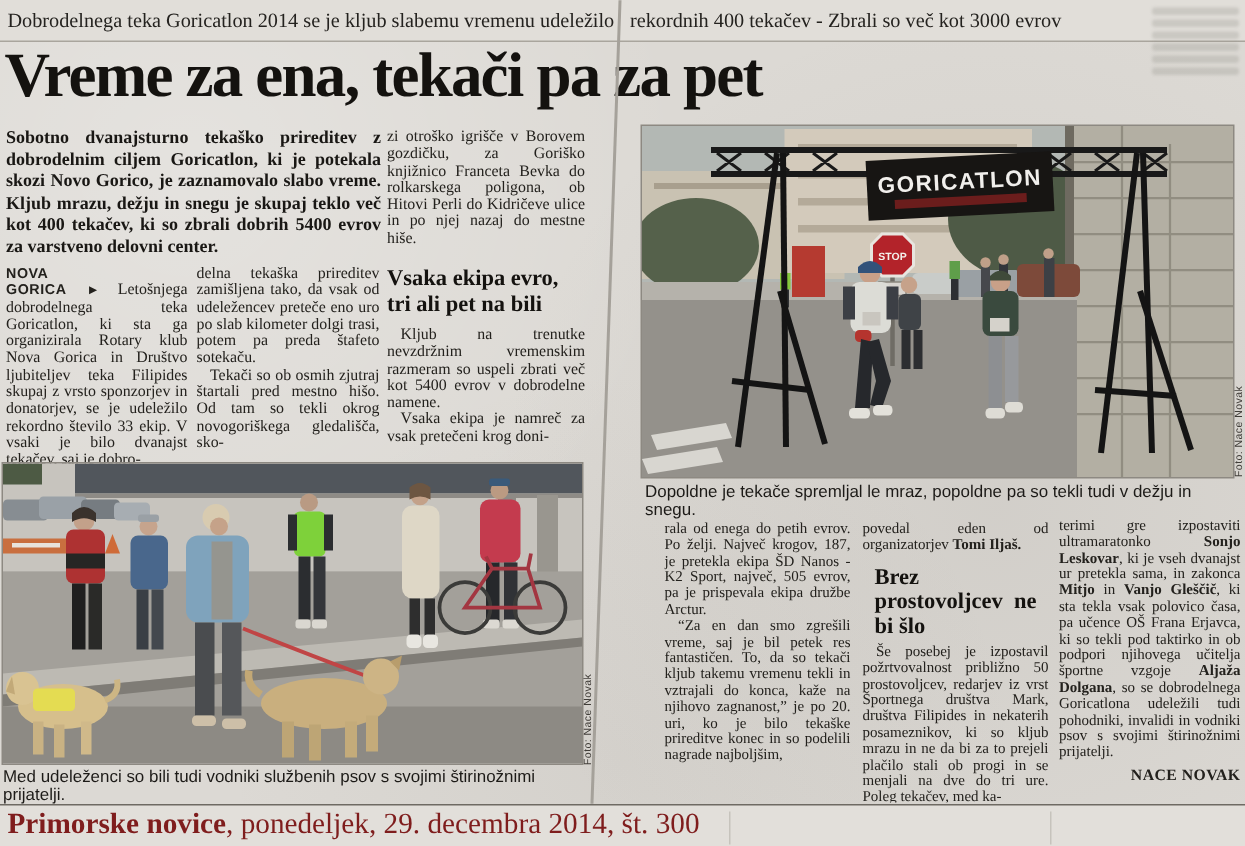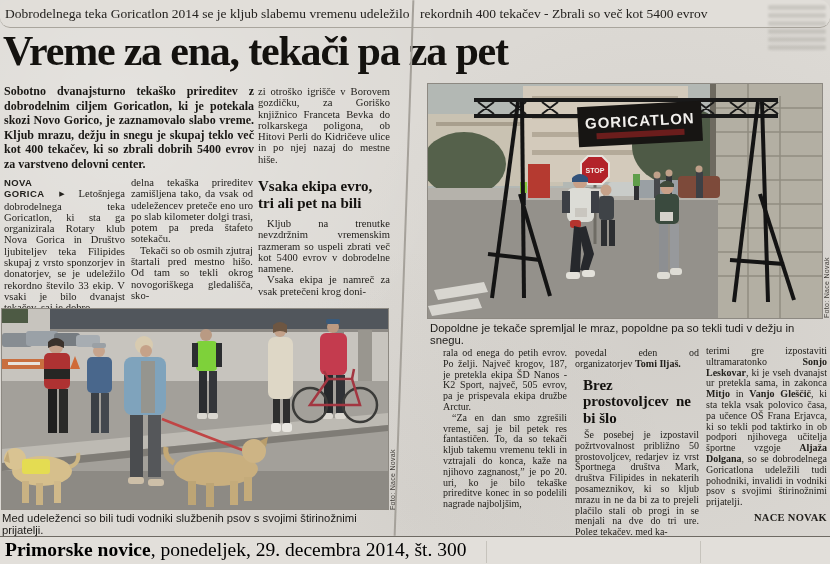--- a/index.html
+++ b/index.html
@@ -6,21 +6,21 @@
   #page {
     position:relative; width:830px; height:564px; overflow:hidden;
     background:#dcd9d4;
     background-image:
       radial-gradient(circle at 15% 20%, rgba(255,255,255,.25), transparent 40%),
       radial-gradient(circle at 80% 60%, rgba(120,115,108,.10), transparent 45%),
       radial-gradient(circle at 50% 90%, rgba(120,115,108,.08), transparent 40%);
     font-family:"Liberation Serif", serif; color:#201e1b;
   }
   .abs { position:absolute; }
-  .kicker { top:0; left:0; width:830px; height:27px; background:#e1ded9; border-bottom:1px solid #a9a59d;border-radius:10px; }
+  .kicker { top:0; left:0; width:830px; height:27px; background:#e1ded9; border-bottom:1px solid #a9a59d; }
   .kicker span { position:absolute; top:6px; font-size:13.5px; white-space:nowrap; color:#24221f; }
   .k-left { left:5px; }
   .k-right { left:420px; }
   .headline { margin:0; left:3px; top:28px; width:824px; font-size:42px; font-weight:bold;
     letter-spacing:-1.2px; line-height:1.1; color:#14120f; }
   .fold { left:403px; top:0; width:2px; height:536px; background:#a5a19a; transform:rotate(2deg); }
   .bleed { left:768px; top:2px; width:58px; }
   .bleed i { display:block; height:5px; margin:3px 0; background:rgba(125,122,115,.22); filter:blur(1px); border-radius:2px; }
   .lead { margin:0; left:4px; top:84px; width:250px; font-size:12px; font-weight:bold;
     line-height:14.5px; text-align:justify; color:#191714; }
@@ -47,33 +47,33 @@
   #photoL { left:2px;  top:309px; width:386px; height:200px; }
   #photoR { left:428px; top:84px;  width:394px; height:234px; }
   .caption { font-family:"Liberation Sans",sans-serif; font-size:11.3px; color:#1c1a17; }
   #capL { left:2px;  top:512px; width:390px; }
   #capR { left:430px; top:322px; width:392px; }
   .credit { font-family:"Liberation Sans",sans-serif; font-size:7px; color:#403d38;
     writing-mode:vertical-rl; transform:rotate(180deg); letter-spacing:.3px; white-space:nowrap; }
   #credL { left:389px; top:452px; height:58px; }
   #credR { left:823px; top:258px; height:60px; }
   .footer { left:0; top:536px; width:830px; height:28px; background:#e2dfda; border-top:1px solid #6e6a63;
-    font-size:19.5px; color:#000000; }
+    font-size:19.5px; color:#7f1d1d; }
   .footer .txt { position:absolute; left:5px; top:2px; white-space:nowrap; }
   .mast { font-weight:bold; }
   .fline { position:absolute; top:4px; width:1px; height:22px; background:#c6c3bc; }
 </style>
 </head>
 <body>
 
 <div id="page">
 
   <div class="kicker abs">
     <span class="k-left">Dobrodelnega teka Goricatlon 2014 se je kljub slabemu vremenu udeležilo</span>
-    <span class="k-right">rekordnih 400 tekačev - Zbrali so več kot 5400 evrov</span>
+    <span class="k-right">rekordnih 400 tekačev - Zbrali so več kot 3000 evrov</span>
   </div>
 
   <h1 class="headline abs">Vreme za ena, tekači pa za pet</h1>
 
   <div class="fold abs"></div>
 
   <div class="bleed abs">
     <i></i>
       <i></i>
       <i></i>

